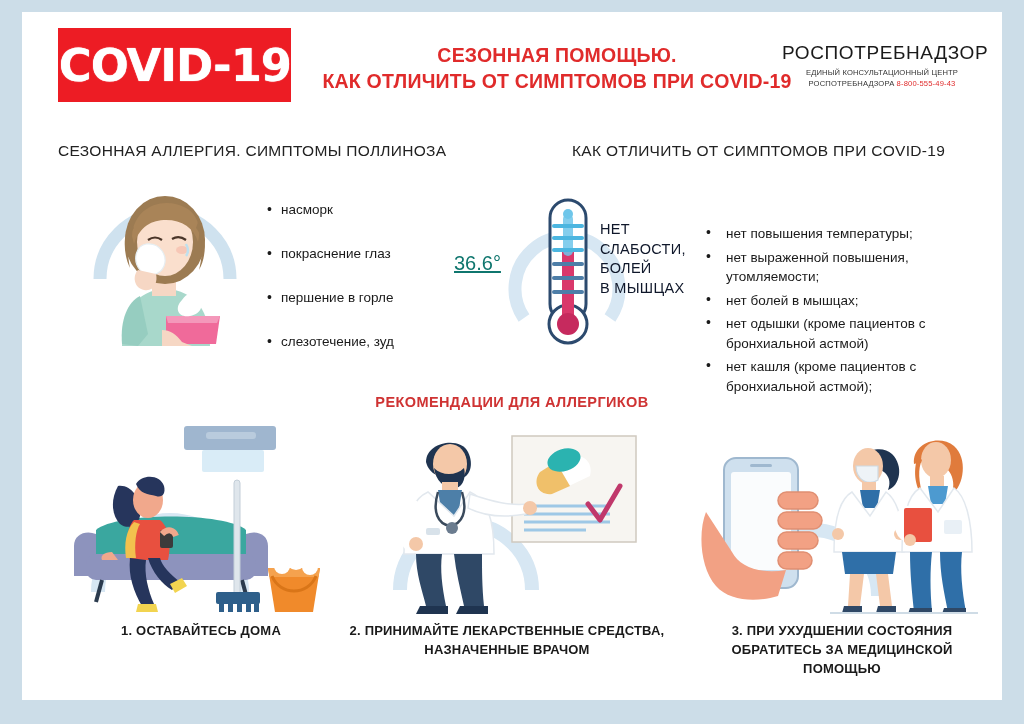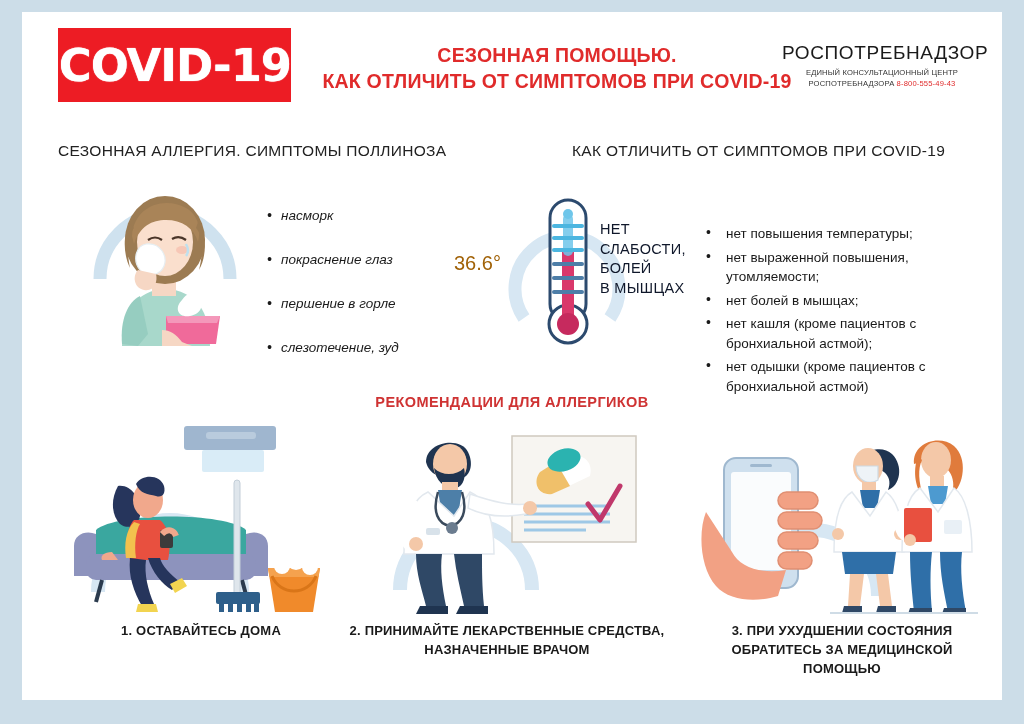--- a/index.html
+++ b/index.html
@@ -57,34 +57,34 @@
   
   .sec-head{
     position:absolute;
     font-size:15.5px;color:#222;letter-spacing:.3px;
   }
   #sh-left{left:36px;top:130px;}
   #sh-right{left:550px;top:130px;}
 
   
   .woman-wrap{position:absolute;left:48px;top:172px;width:190px;height:165px;}
-  .bullets-left{position:absolute;left:245px;top:196px;width:200px;font-style:italic;}
+  .bullets-left{position:absolute;left:245px;top:190px;width:200px;}
   .bullets-left li{
     list-style:none;font-size:13.5px;color:#1a1a1a;
     margin:0 0 29px 0;position:relative;padding-left:14px;
   }
   .bullets-left li:before{
     content:"•";position:absolute;left:0;top:-1px;font-size:14px;
   }
   .bullets-left ul{margin:0;padding:0;}
 
   .thermo-wrap{position:absolute;left:432px;top:178px;width:230px;height:165px;}
   .temp-label{
     position:absolute;left:0px;top:62px;
-    font-size:20px;color:#a16207;
+    font-size:20px;color:#0f766e;text-decoration:underline;
   }
   .thermo-text{
     position:absolute;left:146px;top:30px;
     font-size:14.5px;color:#0f172a;line-height:19.5px;
     letter-spacing:.3px;
   }
 
   .bullets-right{position:absolute;left:660px;top:196px;width:300px;}
   .bullets-right ul{margin:16px;padding:0;}
   .bullets-right li{
@@ -215,22 +215,22 @@
       <div>БОЛЕЙ</div>
       <div>В МЫШЦАХ</div>
     </div>
   </div>
 
   <div class="bullets-right">
     <ul>
       <li>нет повышения температуры;</li>
       <li>нет выраженной повышения, утомляемости;</li>
       <li>нет болей в мышцах;</li>
+      <li>нет одышки (кроме пациентов с бронхиальной астмой)</li>
       <li>нет кашля (кроме пациентов с бронхиальной астмой);</li>
-      <li>нет одышки (кроме пациентов с бронхиальной астмой)</li>
     </ul>
   </div>
 
   <div class="rec-title">РЕКОМЕНДАЦИИ ДЛЯ АЛЛЕРГИКОВ</div>
 
   <div class="panel" id="panel1">
     <div class="art">
       <svg width="290" height="195" viewBox="0 0 290 195">
         <path d="M42 172 A72 72 0 1 1 186 172" fill="none" stroke="#d7e7f3" stroke-width="14"></path>
 

